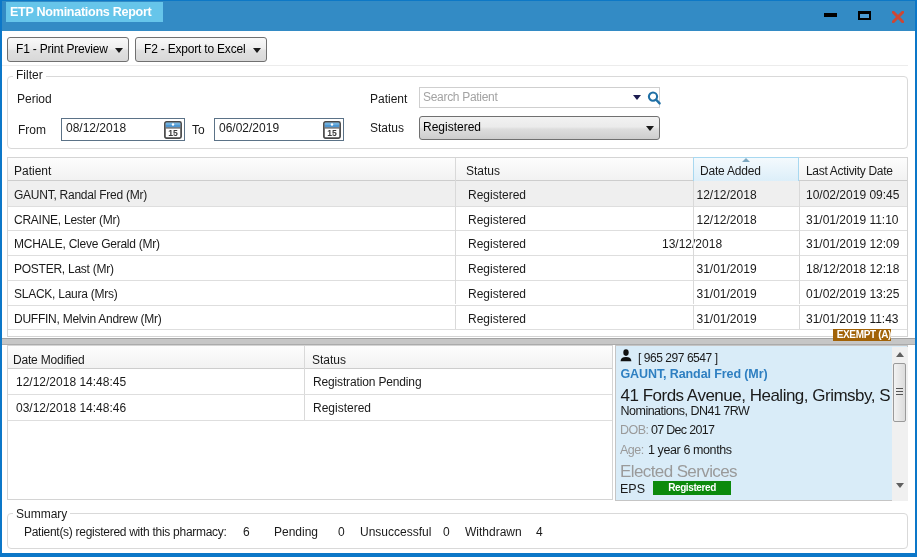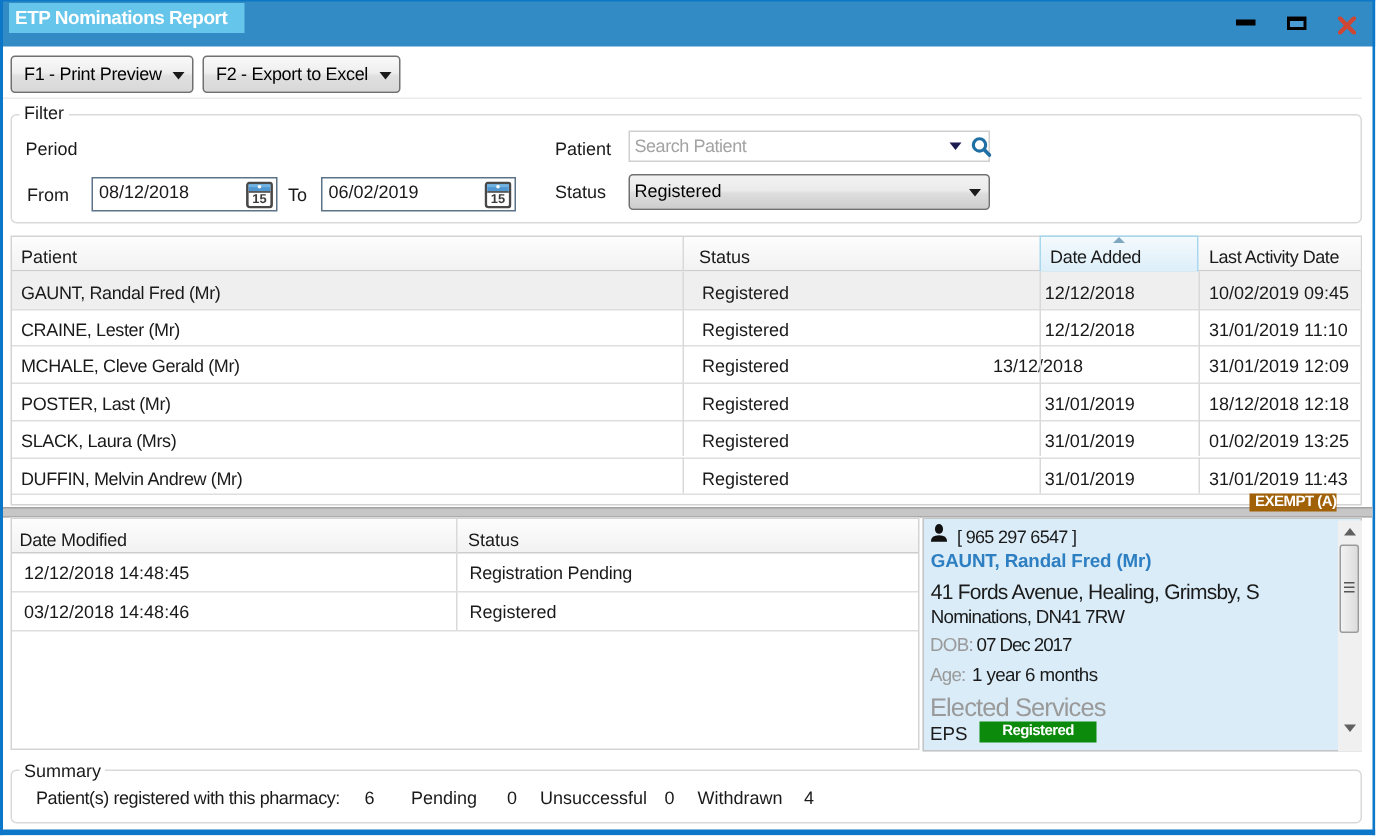--- a/index.html
+++ b/index.html
@@ -175,21 +175,21 @@
   <div class="ct" style="left:313px;top:401px">Registered</div>
   <div class="rowline" style="left:8px;top:420px;width:604px"></div>
 
   <div class="abs" id="ppanel" style="left:615px;top:345px;width:293px;height:156px;background:#d9ecf8;border:1px solid #c5c5c5"></div>
   <svg class="abs" style="left:620px;top:349px" width="12" height="13" viewBox="0 0 12 13">
       <ellipse cx="6" cy="3.6" rx="2.7" ry="3.3" fill="#111"></ellipse>
       <path d="M0.6 12.2 Q0.6 7.9 6 7.9 Q11.4 7.9 11.4 12.2 Z" fill="#111"></path>
     </svg>
   <div class="ct" style="left:638px;top:350.5px;font-size:12px;letter-spacing:-0.45px">[ 965 297 6547 ]</div>
   <div class="ct" style="left:620.5px;top:367px;font-size:12.5px;font-weight:bold;color:#2e7fc1;letter-spacing:-0.1px">GAUNT, Randal Fred (Mr)</div>
-  <div class="ct" style="left:620.5px;top:386px;font-size:14px;letter-spacing:-0.5px">41 Fords Avenue, Healing, Grimsby, S</div>
+  <div class="ct" style="left:620.5px;top:386px;font-size:17px;letter-spacing:-0.5px">41 Fords Avenue, Healing, Grimsby, S</div>
   <div class="ct" style="left:620.5px;top:403.5px;font-size:12.5px;letter-spacing:-0.5px">Nominations, DN41 7RW</div>
   <div class="ct" style="left:620px;top:422.5px;font-size:12.5px;color:#9a9a9a;letter-spacing:-0.5px">DOB:</div>
   <div class="ct" style="left:651px;top:422.5px;font-size:12.5px;letter-spacing:-0.7px">07 Dec 2017</div>
   <div class="ct" style="left:620px;top:443px;font-size:12.5px;color:#9a9a9a;letter-spacing:-0.5px">Age:</div>
   <div class="ct" style="left:648px;top:443px;font-size:12.5px;letter-spacing:-0.4px">1 year 6 months</div>
   <div class="ct" style="left:620px;top:462px;font-size:17px;color:#9a9a9a;letter-spacing:-0.6px">Elected Services</div>
   <div class="ct" style="left:620px;top:481.5px;font-size:12.5px">EPS</div>
   <div class="abs" style="left:653px;top:481px;width:78px;height:14px;background:#0c8a0c;color:#fff;font-weight:bold;font-size:10px;text-align:center;line-height:14px;letter-spacing:-0.4px">Registered</div>
   <div class="abs" style="left:833px;top:329px;width:58px;height:12px;background:#a16207;color:#fff;font-weight:bold;font-size:10px;text-align:right;line-height:12px;letter-spacing:-0.35px">EXEMPT (A)</div>
 

